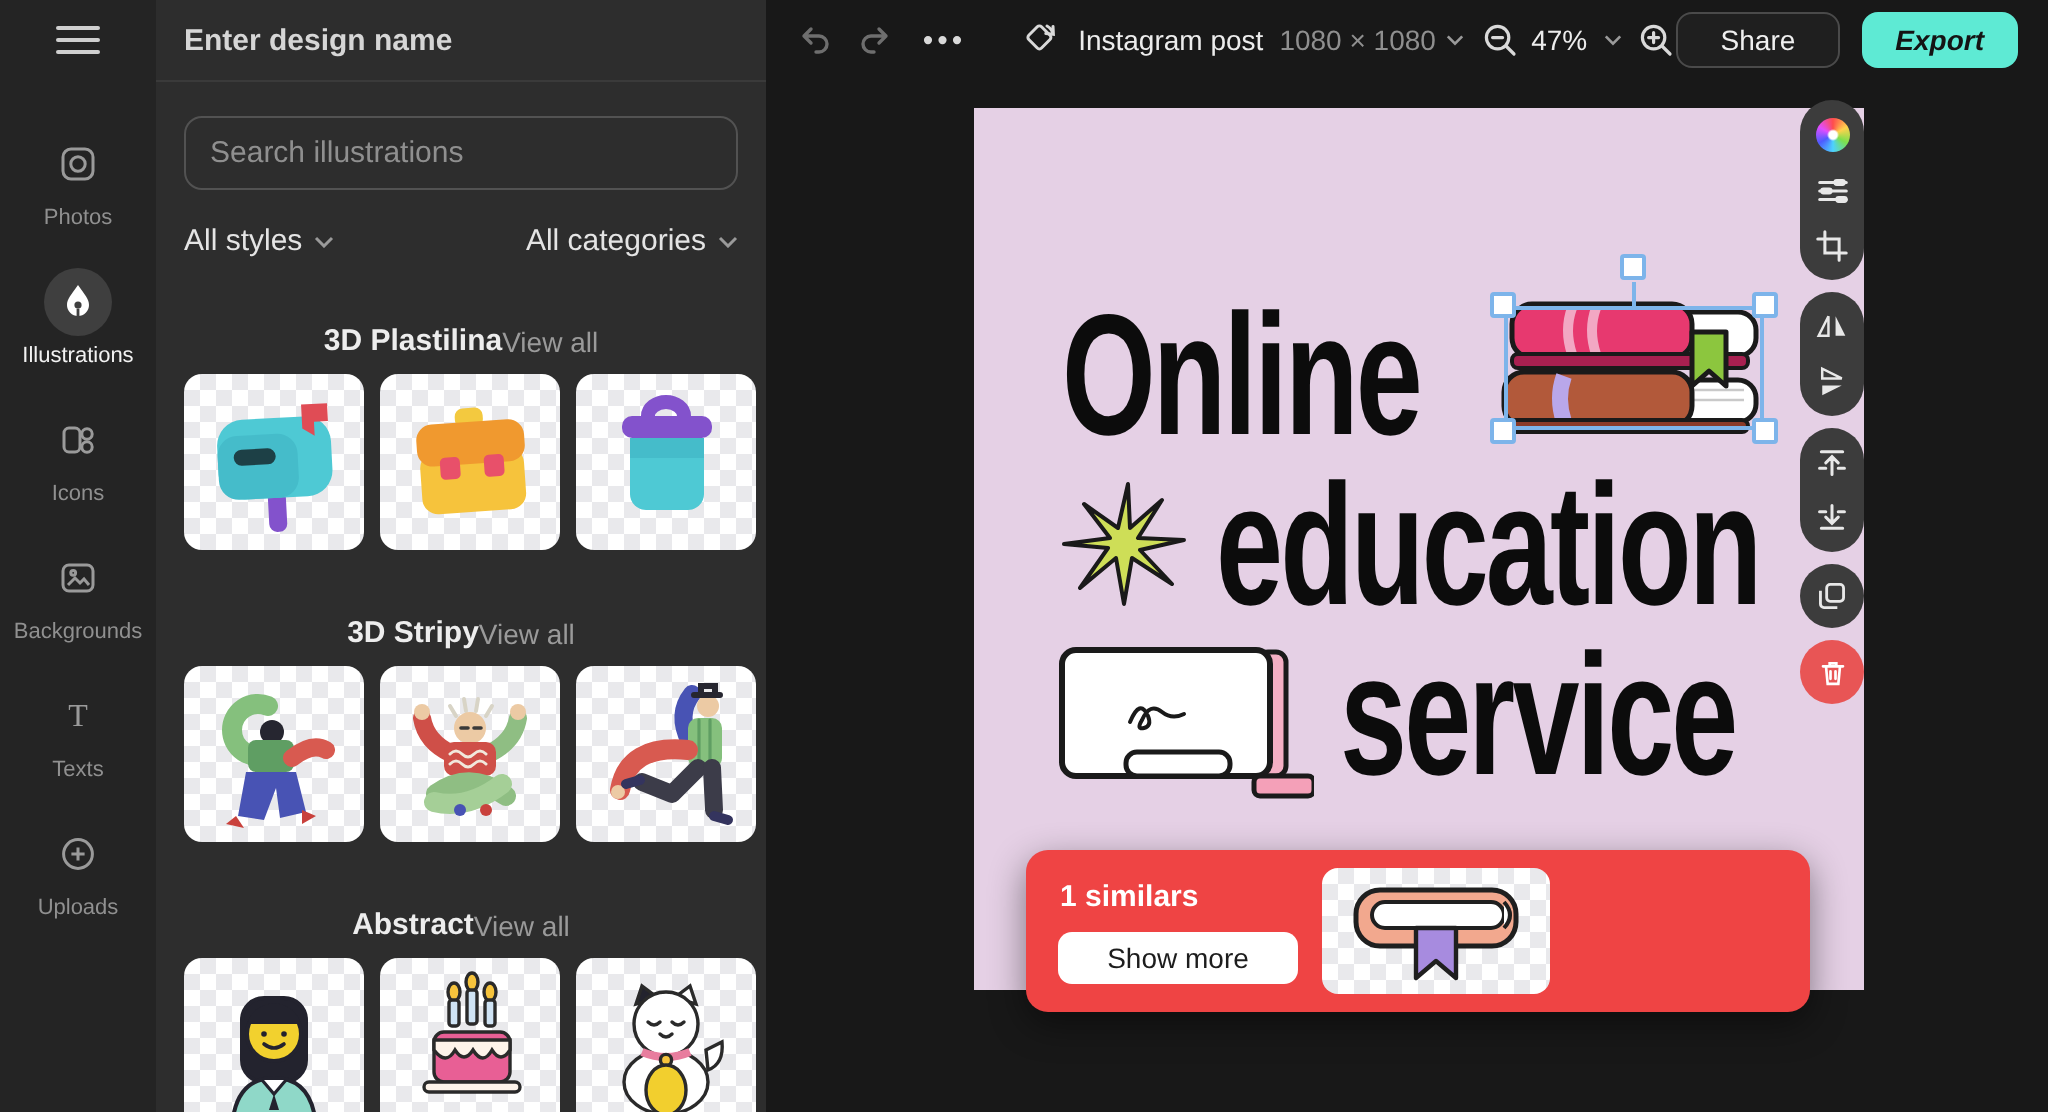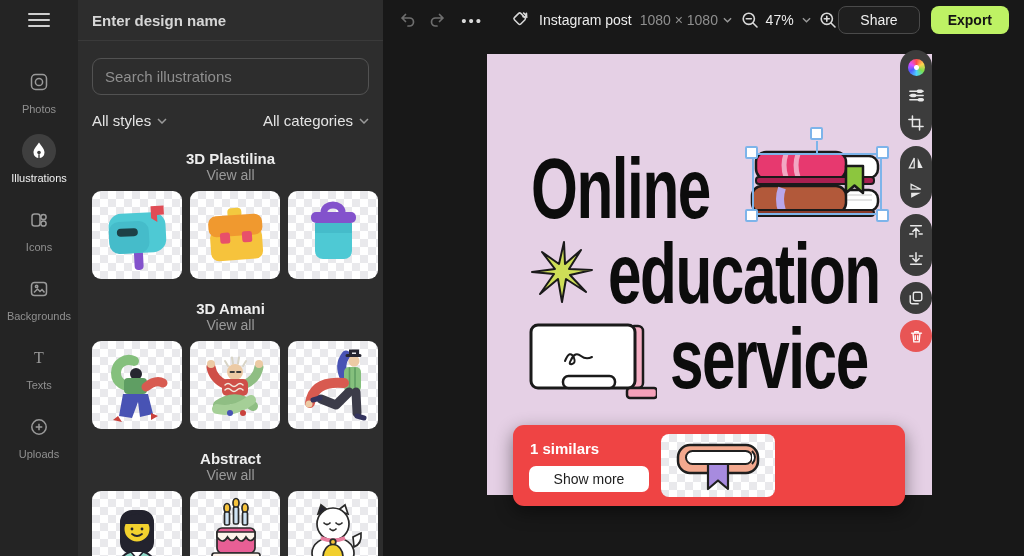--- a/index.html
+++ b/index.html
@@ -19,41 +19,41 @@
   .side-item.active .side-label { color:#f2f2f2; }
 
   
   .left-panel { position:absolute; left:78px; top:0; width:305px; height:556px; background:#2d2d2d; z-index:4; }
   .panel-title { height:41px; line-height:41px; padding-left:14px; font-size:15px; font-weight:bold; color:#d6d6d6; border-bottom:1px solid #3a3a3a; cursor:text; }
   .panel-body { padding:17px 14px 0; }
   .search-box input { width:100%; height:37px; background:transparent; border:1px solid #525252; border-radius:9px; padding:0 12px; font-size:15px; color:#e8e8e8; outline:none; font-family:"Liberation Sans",sans-serif; }
   .search-box input::placeholder { color:#8f8f8f; }
   .filters { display:flex; justify-content:space-between; margin-top:17px; }
   .filter-btn { display:flex; align-items:center; gap:6px; background:none; border:none; font-size:15px; color:#e4e4e4; cursor:pointer; font-family:"Liberation Sans",sans-serif; }
-  .section-head { display:flex; justify-content:center; align-items:center; margin-top:21px;flex-direction:column; }
+  .section-head { display:flex; justify-content:center; align-items:center; margin-top:33px; }
   .section-head:first-of-type { margin-top:16px; }
   .section-title { font-size:15px; font-weight:bold; color:#ededed; }
   .view-all { font-size:14px; color:#9a9a9a; background:none; border:none; cursor:pointer; font-family:"Liberation Sans",sans-serif; }
   .card-row { display:flex; gap:8px; margin-top:8px; }
   .thumb-card { width:90px; height:88px; border-radius:9px; overflow:hidden; cursor:pointer; flex:none;
     background-color:#ffffff;
     background-image:conic-gradient(#e9e9ec 25%, #ffffff 0 50%, #e9e9ec 0 75%, #ffffff 0);
     background-size:16px 16px; display:flex; align-items:center; justify-content:center; }
 
   
   .main { position:absolute; left:383px; top:0; width:641px; height:556px; background:#181818; }
   .topbar { position:absolute; left:0; top:0; width:641px; height:40px; display:flex; align-items:center; padding:0 15px; gap:0; }
   .tb-icon-btn { background:none; border:none; cursor:pointer; display:flex; align-items:center; justify-content:center; width:26px; height:26px; }
   .tb-dots { color:#d9d9d9; font-size:15px; letter-spacing:2px; }
   .format-label { font-size:14px; font-weight:500; color:#ececec; margin-left:8px; white-space:nowrap; cursor:pointer; }
   .format-dims { font-size:14px; color:#8f8f8f; margin-left:8px; white-space:nowrap; }
   .zoom-level { font-size:14px; font-weight:500; color:#ececec; margin:0 3px 0 6px; cursor:pointer; }
   .chev { margin-left:5px; display:flex; align-items:center; }
   .share-btn { margin-left:auto; height:28px; padding:0 21px; border-radius:8px; background:#1f1f1f; border:1px solid #4a4a4a; color:#f0f0f0; font-size:14px; cursor:pointer; font-family:"Liberation Sans",sans-serif; }
-  .export-btn { margin-left:11px; height:28px; padding:0 17px; border-radius:8px; background:#bef264; border:none; color:#141414; font-size:14px; font-weight:bold; cursor:pointer; font-family:"Liberation Sans",sans-serif; }
+  .export-btn { margin-left:11px; height:28px; padding:0 17px; border-radius:8px; background:#5eead4; border:none; color:#141414; font-size:14px; font-weight:bold; cursor:pointer; font-family:"Liberation Sans",sans-serif;font-style:italic; }
 
   .canvas { position:absolute; left:104px; top:54px; width:445px; height:441px; overflow:hidden; cursor:default; }
   .headline { position:absolute; font-weight:bold; font-size:86px; line-height:1; letter-spacing:-2px; color:#0c0c0c; transform:scaleX(0.70); transform-origin:left top; white-space:nowrap; }
 
   
   .sel-group { position:absolute; left:265px; top:99px; width:130px; height:62px; }
   .sel-outline { position:absolute; inset:0; border:2px solid #7db4ea; }
   .handle { position:absolute; width:13px; height:13px; background:#ffffff; border:2px solid #7db4ea; border-radius:2px; }
   .h-tl { left:-7px; top:-7px; } .h-tr { right:-7px; top:-7px; }
   .h-bl { left:-7px; bottom:-7px; } .h-br { right:-7px; bottom:-7px; }
@@ -203,21 +203,21 @@
           <svg width="90" height="88" viewBox="0 0 90 88">
             <path d="M36 21 a9 7 0 0 1 18 0" stroke="#8352cc" stroke-width="7" fill="none"></path>
             <rect x="23" y="21" width="45" height="11" rx="5" fill="#8352cc"></rect>
             <rect x="27" y="32" width="37" height="36" rx="8" fill="#4ec9d4"></rect>
             <rect x="27" y="32" width="37" height="10" fill="#45bcca"></rect>
             </svg>
         </div>
       </div>
 
       <div class="section-head">
-        <span class="section-title">3D Amani</span>
+        <span class="section-title">3D Stripy</span>
         <button class="view-all">View all</button>
       </div>
       <div class="card-row">
         <div class="thumb-card">
           <svg width="90" height="88" viewBox="0 0 90 88" fill="none" stroke-linecap="round">
             <path d="M42 20 A13 13 0 1 0 42 44" stroke="#85c07d" stroke-width="10"></path>
             <circle cx="44" cy="33" r="6" fill="#262630"></circle>
             <rect x="32" y="37" width="23" height="16" rx="4" fill="#5f9e63"></rect>
             <path d="M54 46 Q64 38 71 42" stroke="#d85a50" stroke-width="9"></path>
             <path d="M31 53 L56 53 L61 73 L48 76 L46 61 L40 77 L27 75 z" fill="#4853b4"></path>

